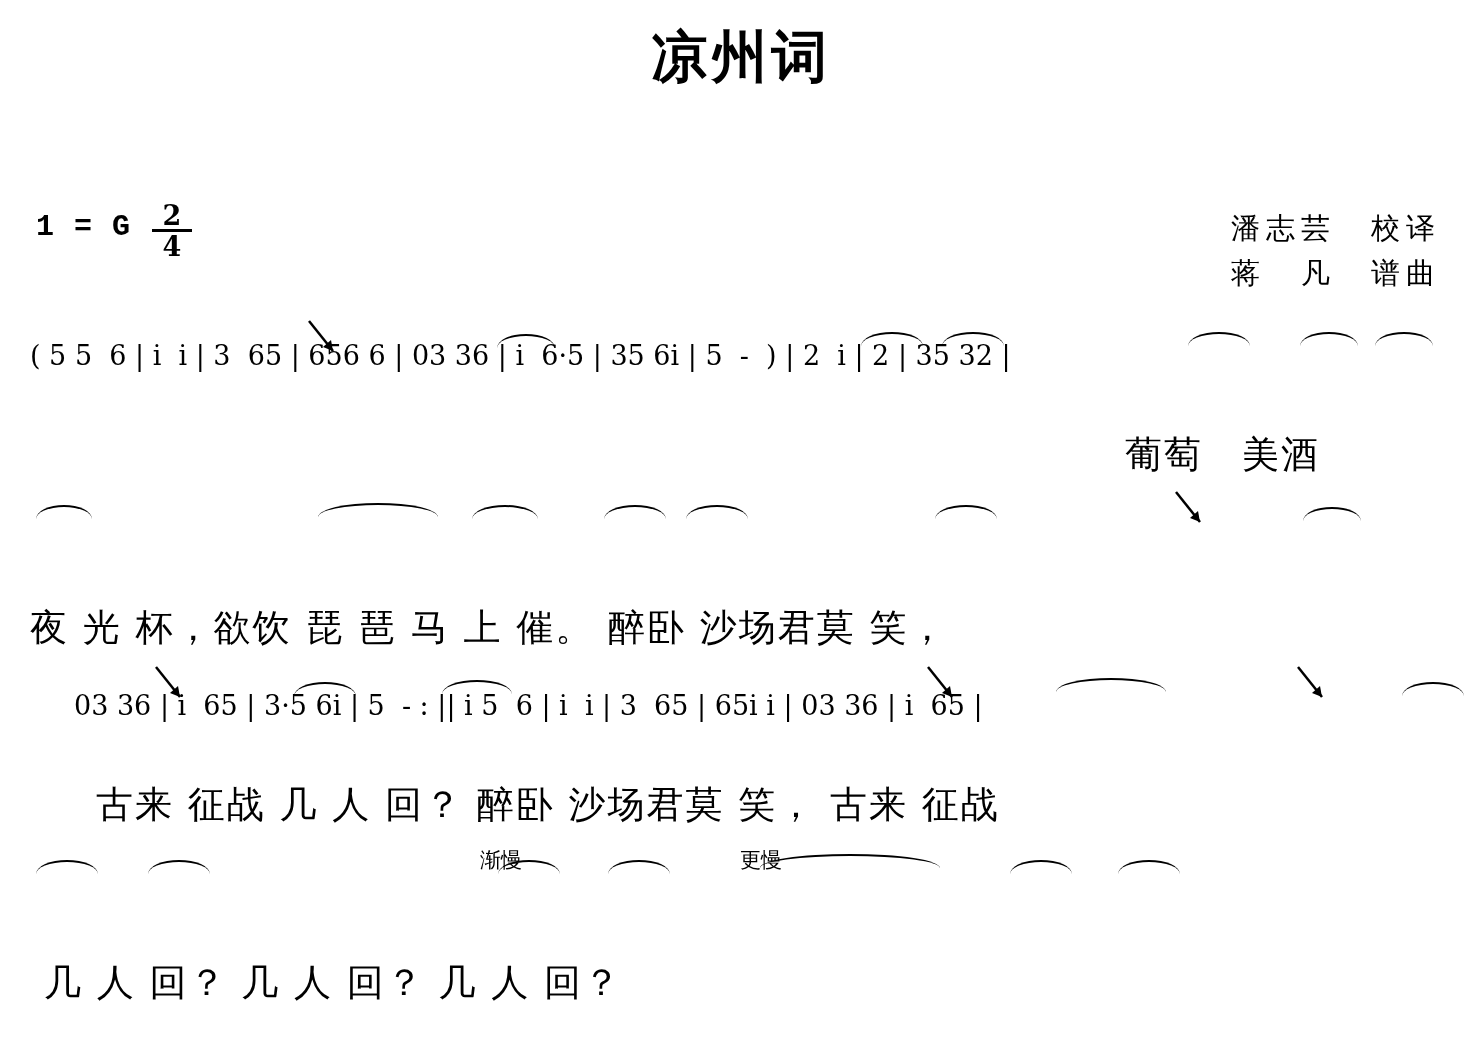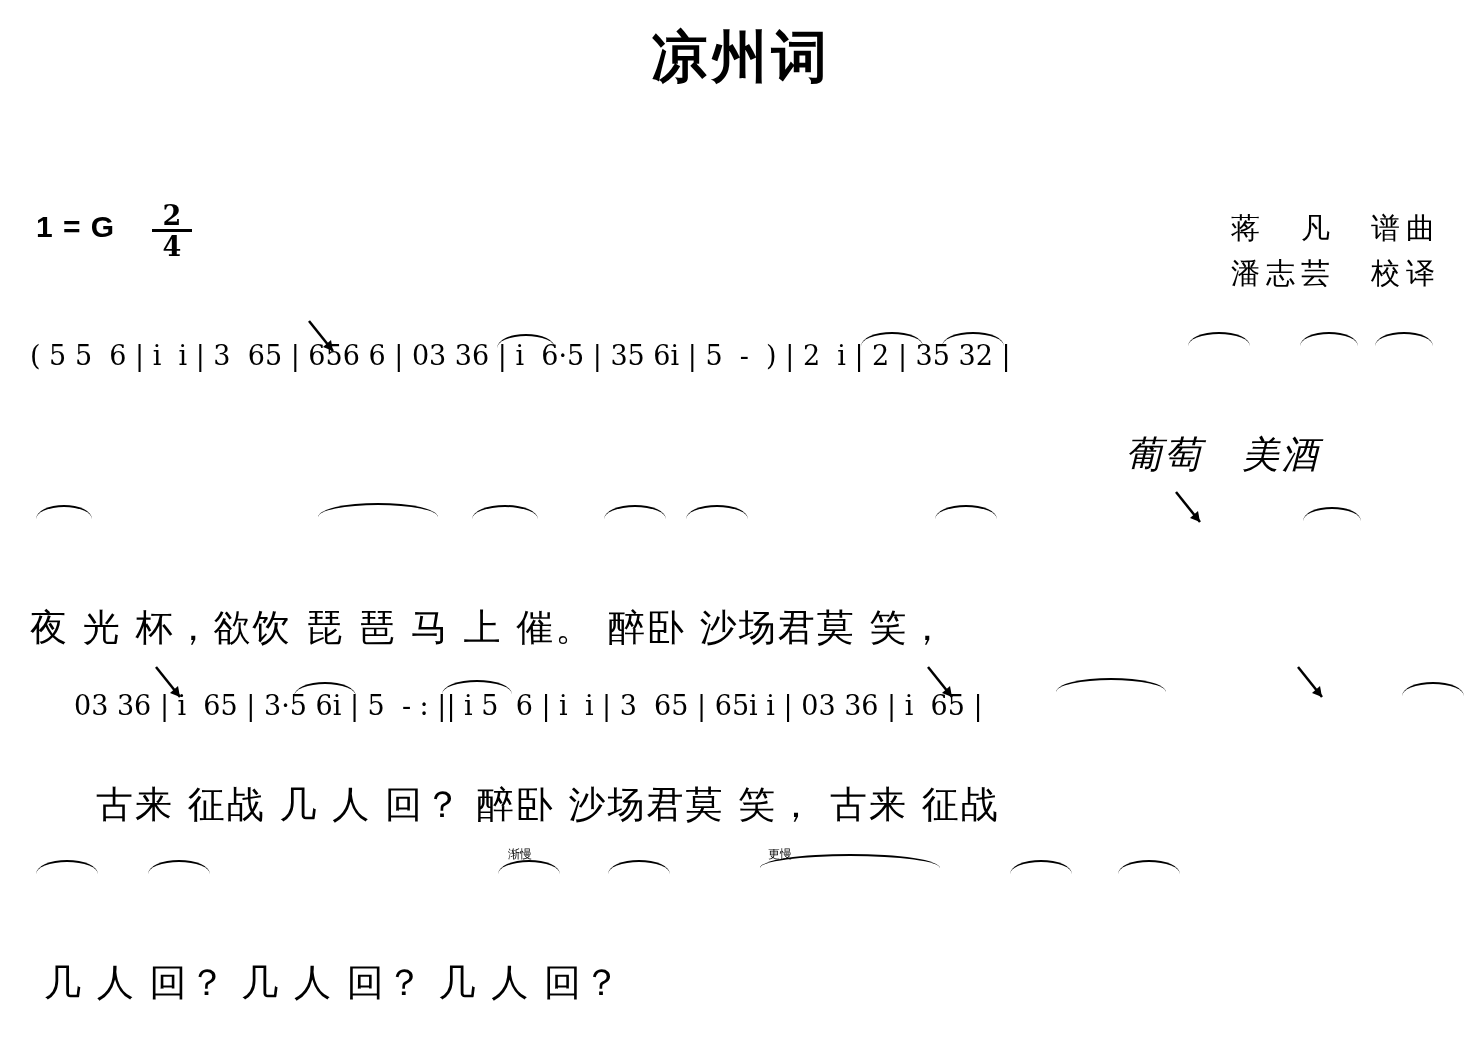--- a/index.html
+++ b/index.html
@@ -37,21 +37,21 @@
     left: 0;
     width: 1483px;
     height: 110px;
   }
   .keysig {
     position: absolute;
     left: 36px;
     top: 14px;
     font-size: 30px;
     font-weight: bold;
-    font-family: Liberation Sans, sans-serif;
+    font-family: Liberation Mono, monospace;
     letter-spacing: 1px;
   }
   .meter {
     position: absolute;
     left: 152px;
     top: 6px;
     font-size: 27px;
     font-weight: bold;
     text-align: center;
     line-height: 1.0;
@@ -101,44 +101,43 @@
   .lyrics .row {
     position: absolute;
     left: 30px;
     top: 0;
     white-space: pre;
   }
 
   
   .tempo-mark {
     position: absolute;
-    font-size: 12px;
-    font-family: "DejaVu Serif", "Liberation Serif", serif;
-    margin-left: 28px;
+    font-size: 21px;
+    font-family: "DejaVu Serif", "Liberation Serif", serif;
   }
 
   
   .marks { position: absolute; left: 0; top: 0; width: 1483px; height: 100%; pointer-events: none; }
   .slur { position: absolute; border-top: 2.5px solid #000; border-radius: 50%/100% 100% 0 0; height: 12px; }
   .arrow { position: absolute; }
 </style>
 </head>
 <body>
 
 <div class="title">凉州词</div>
 
 <div class="meta-row">
   <div class="keysig">1 = G</div>
   <div class="meter">
     <span class="num">2</span>
     <span class="den">4</span>
   </div>
   <div class="credits">
+    <div>潘志芸　校译</div>
     <div>蒋　凡　谱曲</div>
-    <div>潘志芸　校译</div>
   </div>
 </div>
 
 <div class="system" style="top:340px;">
   <div class="notation">
     <div class="row">( 5 5  6 | i  i | 3  65 | 656 6 | 03 36 | i  6·5 | 35 6i | 5  -  ) | 2  i | 2 | 35 32 |</div>
     <div class="marks">
       
       <svg class="arrow" style="left:305px; top:-22px;" width="40" height="42">
         <line x1="4" y1="3" x2="28" y2="33" stroke="#000" stroke-width="2.5"></line>
@@ -147,21 +146,21 @@
       
       <div class="slur" style="left:497px; top:-6px; width:58px;"></div>
       <div class="slur" style="left:861px; top:-8px; width:62px;"></div>
       <div class="slur" style="left:942px; top:-8px; width:62px;"></div>
       <div class="slur" style="left:1188px; top:-8px; width:62px;"></div>
       <div class="slur" style="left:1300px; top:-8px; width:58px;"></div>
       <div class="slur" style="left:1375px; top:-8px; width:58px;"></div>
     </div>
   </div>
   <div class="lyrics" style="height:58px; margin-top:4px;">
-    <div class="row" style="left:1125px;font-style:italic;">葡萄　美酒</div>
+    <div class="row" style="left:1125px;">葡萄　美酒</div>
   </div>
 </div>
 
 <div class="system" style="top:513px;">
   <div class="notation">
     <div class="marks">
       <div class="slur" style="left:36px; top:-8px; width:56px;"></div>
       <div class="slur" style="left:318px; top:-10px; width:120px;"></div>
       <div class="slur" style="left:472px; top:-8px; width:66px;"></div>
       <div class="slur" style="left:604px; top:-8px; width:62px;"></div>

